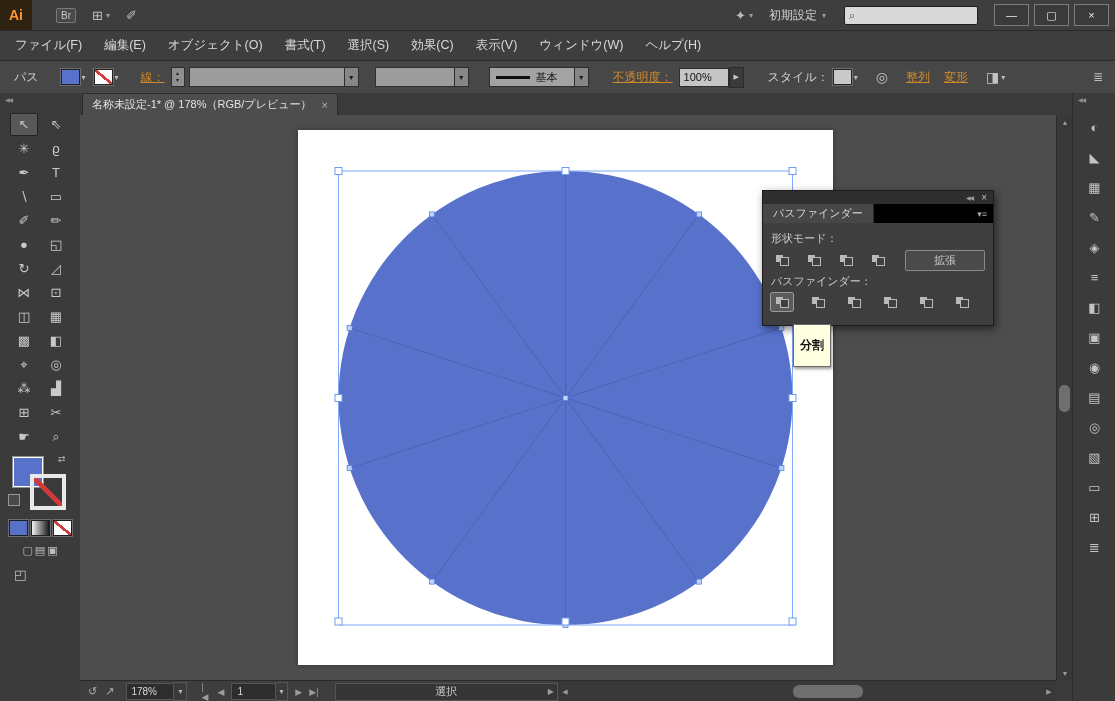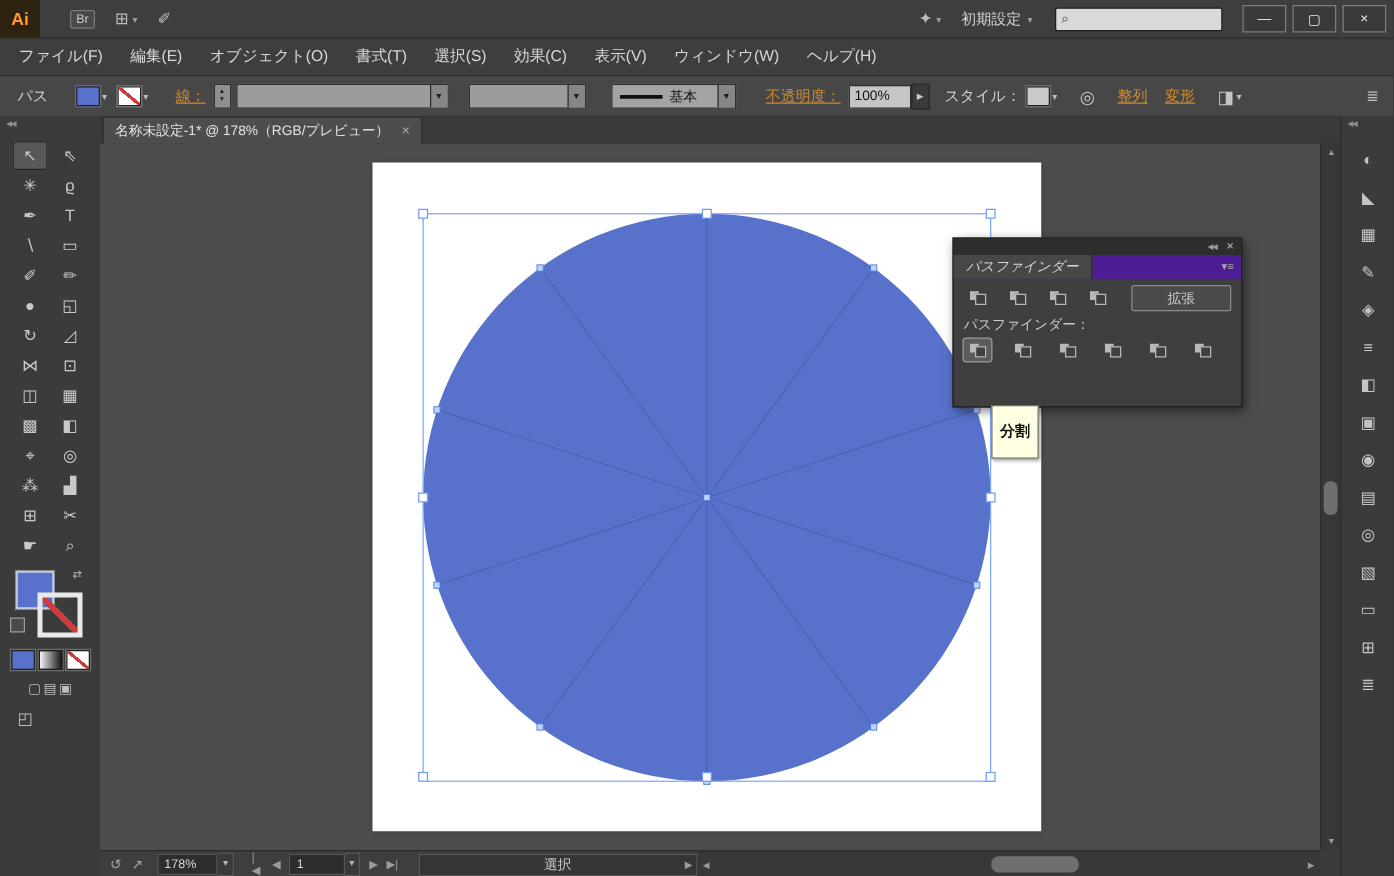--- a/index.html
+++ b/index.html
@@ -123,21 +123,21 @@
                 display:flex;align-items:center;justify-content:center;position:relative;font-size:11px;color:#cccccc;}
   .status-combo .sc-caret{position:absolute;right:3px;color:#9b9b9b;font-size:8px;}
 
   
   .pf-panel{position:absolute;left:762px;top:190px;width:230px;height:134px;background:#3f3f3f;
             border:1px solid #1c1c1c;box-shadow:2px 3px 8px rgba(0,0,0,.5);z-index:50;}
   .pf-top{height:13px;background:#2e2e2e;display:flex;align-items:center;justify-content:flex-end;
           gap:8px;padding-right:6px;color:#9d9d9d;}
   .pf-top .pf-collapse{font-size:6px;letter-spacing:-1px;}
   .pf-top .pf-close{font-size:10px;color:#c2c2c2;}
-  .pf-tabrow{height:19px;background:#4c1d95;display:flex;align-items:center;font-style:italic;}
+  .pf-tabrow{height:19px;background:#000000;display:flex;align-items:center;}
   .pf-tab{height:19px;background:#474747;display:flex;align-items:center;padding:0 10px;
           font-size:11px;color:#d6d6d6;border-right:1px solid #2a2a2a;}
   .pf-menu{margin-left:auto;margin-right:6px;color:#a8a8a8;font-size:9px;}
   .pf-body{padding:5px 8px 0 8px;}
   .pf-label{font-size:11px;color:#cccccc;margin:3px 0 4px 0;}
   .pf-row{display:flex;align-items:center;gap:10px;}
   .pf-row.pf2{gap:14px;}
   .pf-btn{width:22px;height:18px;display:flex;align-items:center;justify-content:center;border-radius:2px;}
   .pf-btn.active{background:#5b5b5b;box-shadow:0 0 0 1px #9a9a9a;}
   .pf-glyph{position:relative;width:13px;height:11px;}
@@ -224,21 +224,21 @@
       <span class="caret-seg">▼</span>
     </span>
     <span class="combo light" style="margin-left:20px;width:98px;">
       <span class="line-sample"></span>
       <span class="combo-text">基本</span>
       <span class="caret-seg" style="margin-left:auto;">▼</span>
     </span>
     <span class="amber" style="margin-left:24px;">不透明度：</span>
     <span class="opacity-box" style="margin-left:6px;">100%</span>
     <span class="play-btn">▶</span>
-    <span class="cb-label" style="margin-left:12px;">スタイル：</span>
+    <span class="cb-label" style="margin-left:24px;">スタイル：</span>
     <span class="swatch-group" style="margin-left:4px;">
       <span class="swatch style"></span>
       <span class="mini-caret">▾</span>
     </span>
     <span class="cb-icon" style="margin-left:18px;">◎</span>
     <span class="amber" style="margin-left:18px;">整列</span>
     <span class="amber" style="margin-left:14px;">変形</span>
     <span class="swatch-group" style="margin-left:18px;">
       <span class="cb-icon">◨</span>
       <span class="mini-caret">▾</span>
@@ -475,20 +475,21 @@
   <div class="pf-panel">
     <div class="pf-top">
       <span class="pf-collapse">◀◀</span>
       <span class="pf-close">×</span>
     </div>
     <div class="pf-tabrow">
       <div class="pf-tab">パスファインダー</div>
       <div class="pf-menu">▾≡</div>
     </div>
     <div class="pf-body">
+      <div class="pf-label">形状モード：</div>
       <div class="pf-row">
         <div style="display:flex;gap:10px;">
 
         <div class="pf-btn">
             <span class="pf-glyph"></span>
           </div>
             <div class="pf-btn">
             <span class="pf-glyph"></span>
           </div>
             <div class="pf-btn">

